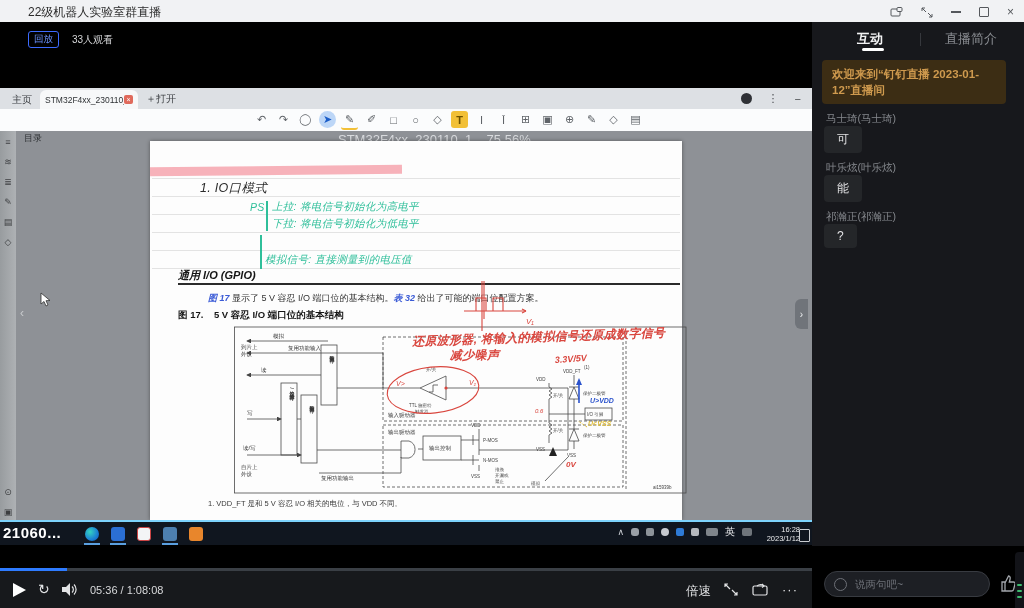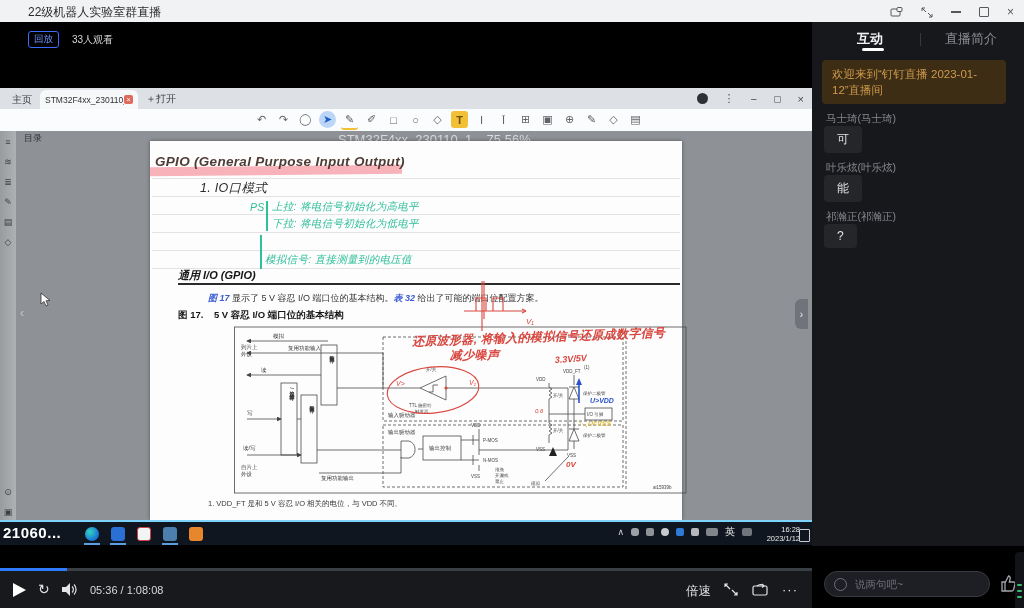--- a/index.html
+++ b/index.html
@@ -10,21 +10,21 @@
   .titlebar{left:0;top:0;width:1024px;height:22px;background:#f1f2f4;border-bottom:1px solid #e2e3e6;}
   .titlebar .t{left:28px;top:4px;font-size:12px;color:#2b2b2b;}
   .wctl{top:5px;display:flex;gap:18px;align-items:center;color:#55585c;}
   
   .video{left:0;top:22px;width:812px;height:586px;background:#000;}
   .badge{left:28px;top:9px;border:1px solid #3d6bff;color:#6c93ff;font-size:9.5px;
          padding:1px 5px;border-radius:3px;}
   .viewers{left:72px;top:11px;color:#d6d7d9;font-size:10px;}
   
   .desktop{left:0;top:66px;width:812px;height:457px;background:#8e9196;}
-  .tabbar{left:0;top:0;width:812px;height:36px;background:#dde0e4;}
+  .tabbar{left:0;top:0;width:812px;height:36px;background:#dde0e4;padding-left:44px;}
   .homelbl{left:12px;top:5px;font-size:10px;color:#3c3f43;}
   .tab{left:40px;top:2px;width:98px;height:19px;background:#f7f8f9;border-radius:6px 6px 0 0;
        display:flex;align-items:center;padding:0 5px;box-sizing:border-box;}
   .tab .n{font-size:8.5px;color:#2e3134;white-space:nowrap;overflow:hidden;flex:1;}
   .tabclose{width:9px;height:9px;border-radius:2px;background:#e06a5c;color:#fff;font-size:7px;
             line-height:9px;text-align:center;flex:none;}
   .openbtn{left:146px;top:4px;font-size:10px;color:#3c3f43;}
   .appctl{top:4px;display:flex;gap:16px;align-items:center;color:#4a4d50;font-size:11px;}
   .avatar{width:11px;height:11px;border-radius:50%;background:#2f3136;}
   .toolbar{left:0;top:21px;width:812px;height:22px;background:#fbfcfd;border-bottom:1px solid #e4e6e9;}
@@ -78,21 +78,21 @@
   .speed{left:686px;top:12px;font-size:12.5px;color:#e3e4e6;}
   .more{left:782px;top:11px;font-size:13px;color:#e3e4e6;letter-spacing:1px;}
   
   .sidebar{left:812px;top:22px;width:212px;height:524px;background:#17181c;}
   .stab{top:8px;font-size:13px;}
   .stab.on{color:#f2f2f3;font-weight:bold;}
   .stab.off{color:#8d9095;}
   .stab-u{left:50px;top:26px;width:22px;height:2.5px;background:#fff;border-radius:2px;}
   .sdiv{left:108px;top:11px;width:1px;height:13px;background:#36383d;}
   .banner{left:10px;top:38px;width:164px;padding:6px 10px;background:#3c2d14;border-radius:4px;
-          color:#cf9a4e;font-size:11.5px;line-height:16px;}
+          color:#cf9a4e;font-size:11.5px;line-height:16px;font-weight:bold;}
   .mname{left:14px;font-size:10.5px;color:#85888d;}
   .mbub{left:12px;background:#242629;border-radius:4px;padding:5px 13px;color:#e2e2e4;font-size:12px;}
   .chatin{left:12px;top:549px;width:166px;height:26px;background:#1d1f24;border:1px solid #383b41;
           border-radius:14px;box-sizing:border-box;display:flex;align-items:center;padding:0 9px;gap:6px;}
   .chatin input{background:transparent;border:none;outline:none;width:110px;font-size:10.5px;color:#cfcfd2;}
   .chatin input::placeholder{color:#6d7077;}
   .smiley{width:11px;height:11px;border:1px solid #6d7077;border-radius:50%;position:relative;flex:none;}
   .fxbar{left:203px;top:530px;width:9px;height:60px;background:#121318;border-radius:4px 0 0 4px;}
   .fxdot{left:2px;width:5px;height:2px;background:#3dbb6e;border-radius:1px;}
   svg text{font-family:"Liberation Sans","DejaVu Sans",sans-serif;}
@@ -197,21 +197,20 @@
 
         <div class="abs page">
           <div class="abs rule" style="top:37px;"></div>
           <div class="abs rule" style="top:55px;"></div>
           <div class="abs rule" style="top:73px;"></div>
           <div class="abs rule" style="top:91px;"></div>
           <div class="abs rule" style="top:109px;"></div>
           <div class="abs rule" style="top:127px;"></div>
 
           <div class="abs hl-band"></div>
-          <div class="abs hw gpio-title">GPIO (General Purpose Input Output)</div>
           <div class="abs hw io-mode">1. IO口模式</div>
 
           <div class="abs hw grn" style="left:100px;top:60px;">PS</div>
           <div class="abs gbrace" style="left:116px;top:60px;height:30px;"></div>
           <div class="abs gbrace" style="left:110px;top:94px;height:34px;"></div>
           <div class="abs hw grn" style="left:122px;top:59px;">上拉: 将电信号初始化为高电平</div>
           <div class="abs hw grn" style="left:122px;top:76px;">下拉: 将电信号初始化为低电平</div>
           <div class="abs hw grn" style="left:115px;top:112px;">模拟信号: 直接测量到的电压值</div>
 
           <div class="abs doc-h">通用 I/O (GPIO)</div>

